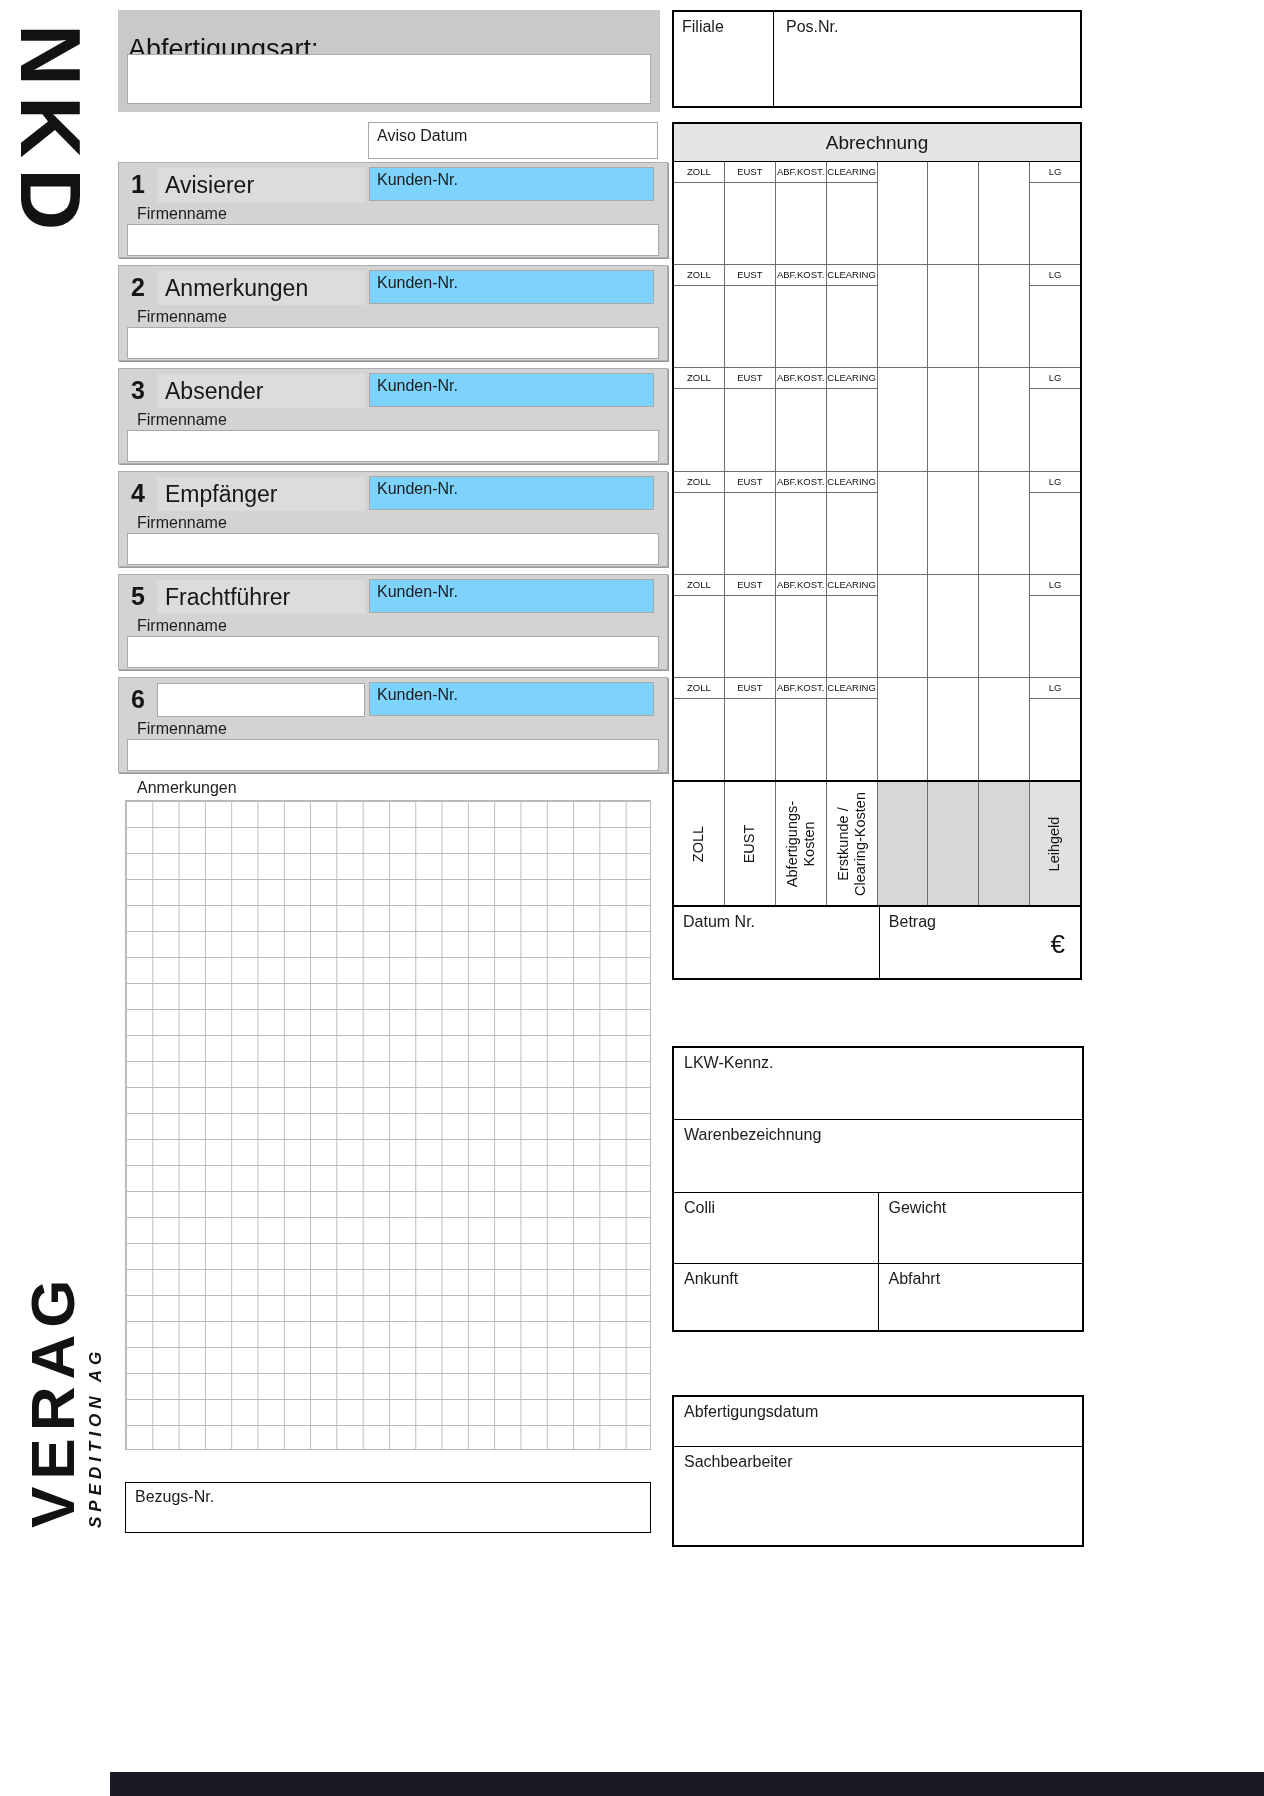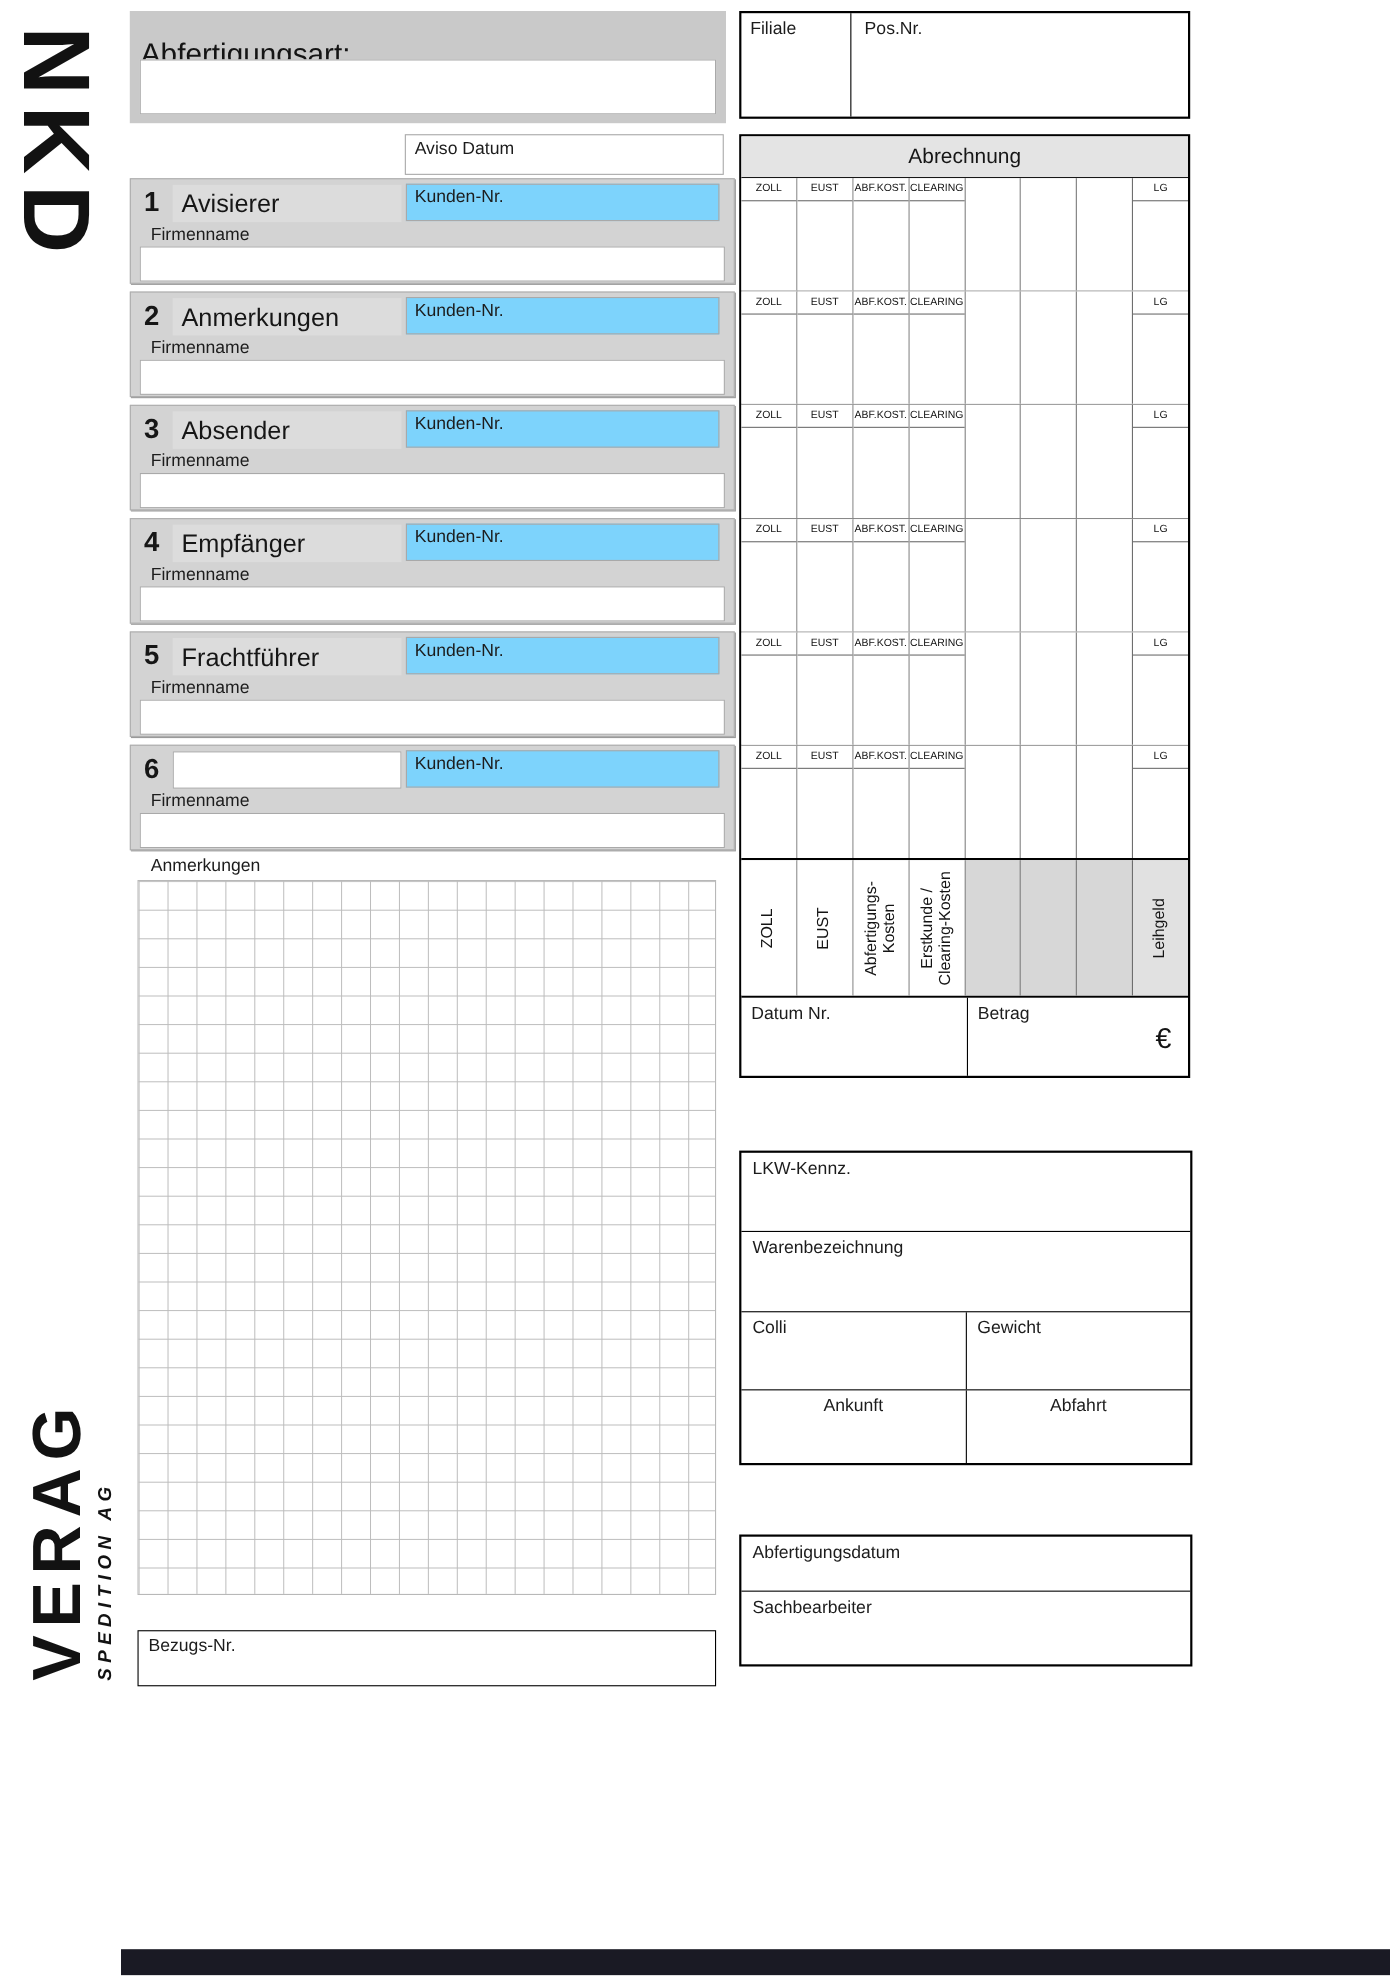--- a/index.html
+++ b/index.html
@@ -69,27 +69,27 @@
             linear-gradient(to right, #bcbcbc 1px, transparent 1px),
             linear-gradient(to bottom, #bcbcbc 1px, transparent 1px);
           background-size:26.3px 26px; }
 
   
   .ship-box { position:absolute; left:672px; top:1046px; width:412px; height:286px; border:2.5px solid #000; background:#fff; display:flex; flex-direction:column; }
   .ship-row { border-bottom:1.5px solid #000; padding:6px 10px; }
   .ship-row.h1 { height:72px; }
   .ship-row.h2 { height:73px; }
   .ship-row.h3 { height:71px; padding:0; }
-  .ship-row.last { flex:1; border-bottom:none; padding:0;text-align:center; }
+  .ship-row.last { flex:1; border-bottom:none; padding:0; }
   .split { display:flex; }
   .half { flex:1; padding:6px 10px; }
   .half.r { border-left:1.5px solid #000; }
 
   
-  .proc-box { position:absolute; left:672px; top:1395px; width:412px; height:120px; border:2.5px solid #000; background:#fff; display:flex; flex-direction:column; }
+  .proc-box { position:absolute; left:672px; top:1395px; width:412px; height:152px; border:2.5px solid #000; background:#fff; display:flex; flex-direction:column; }
   .proc-row { height:50px; border-bottom:1.5px solid #000; padding:6px 10px; }
   .proc-row.last { flex:1; border-bottom:none; }
 
   
   .bezug-box { position:absolute; left:125px; top:1482px; width:526px; height:51px; border:1.5px solid #000; background:#fff; padding:5px 9px; }
 
   
   .bottom-bar { position:absolute; left:110px; top:1772px; width:1154px; height:24px; background:#1a1a24; }
 </style>
 </head>

